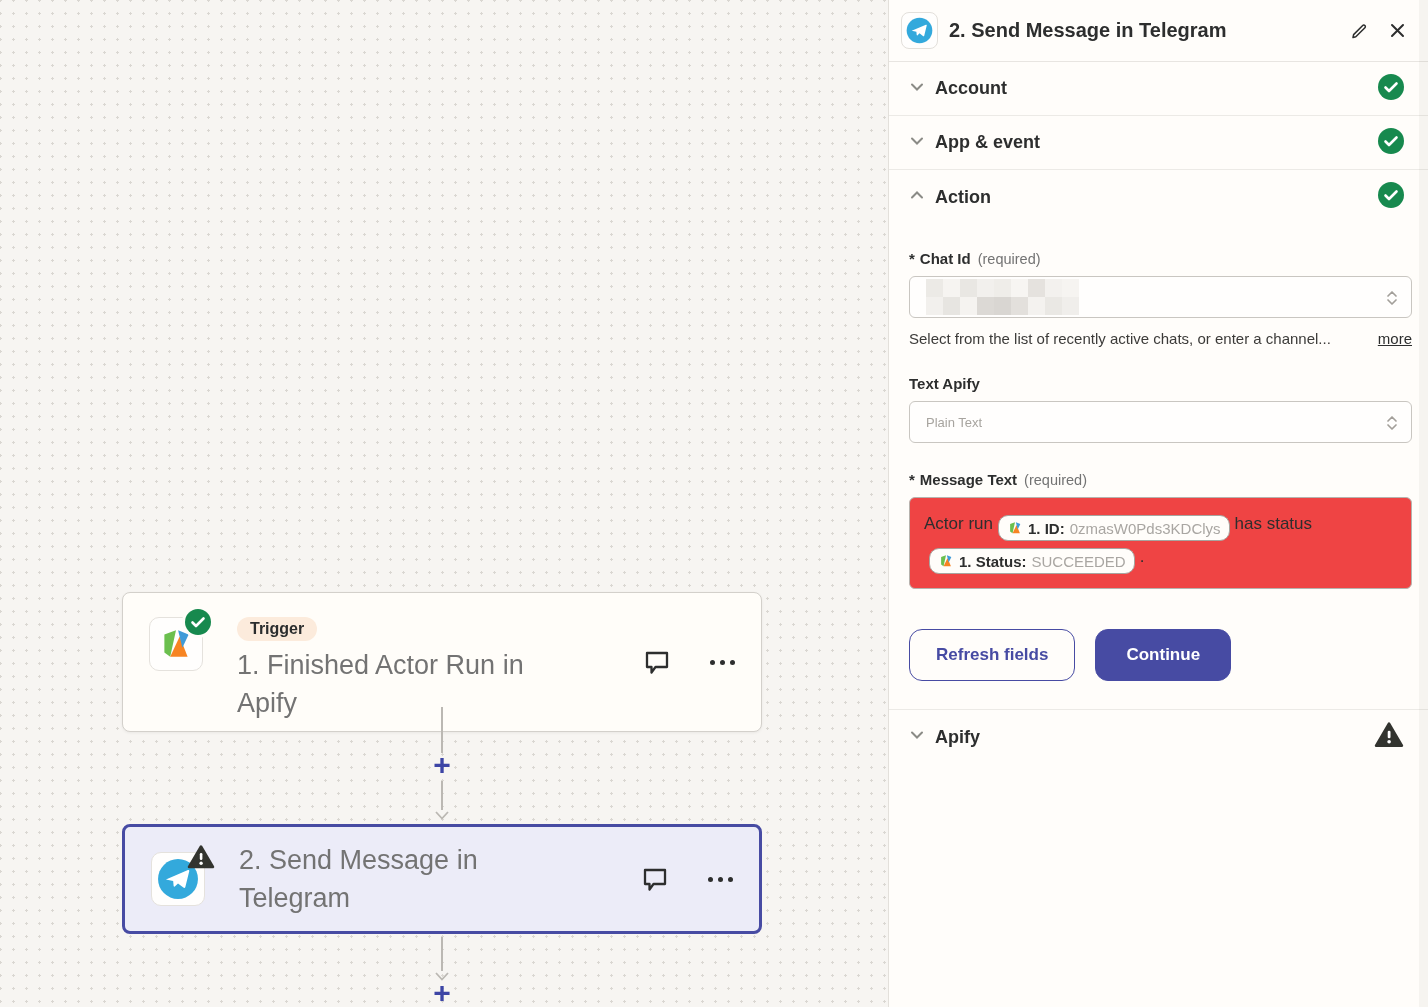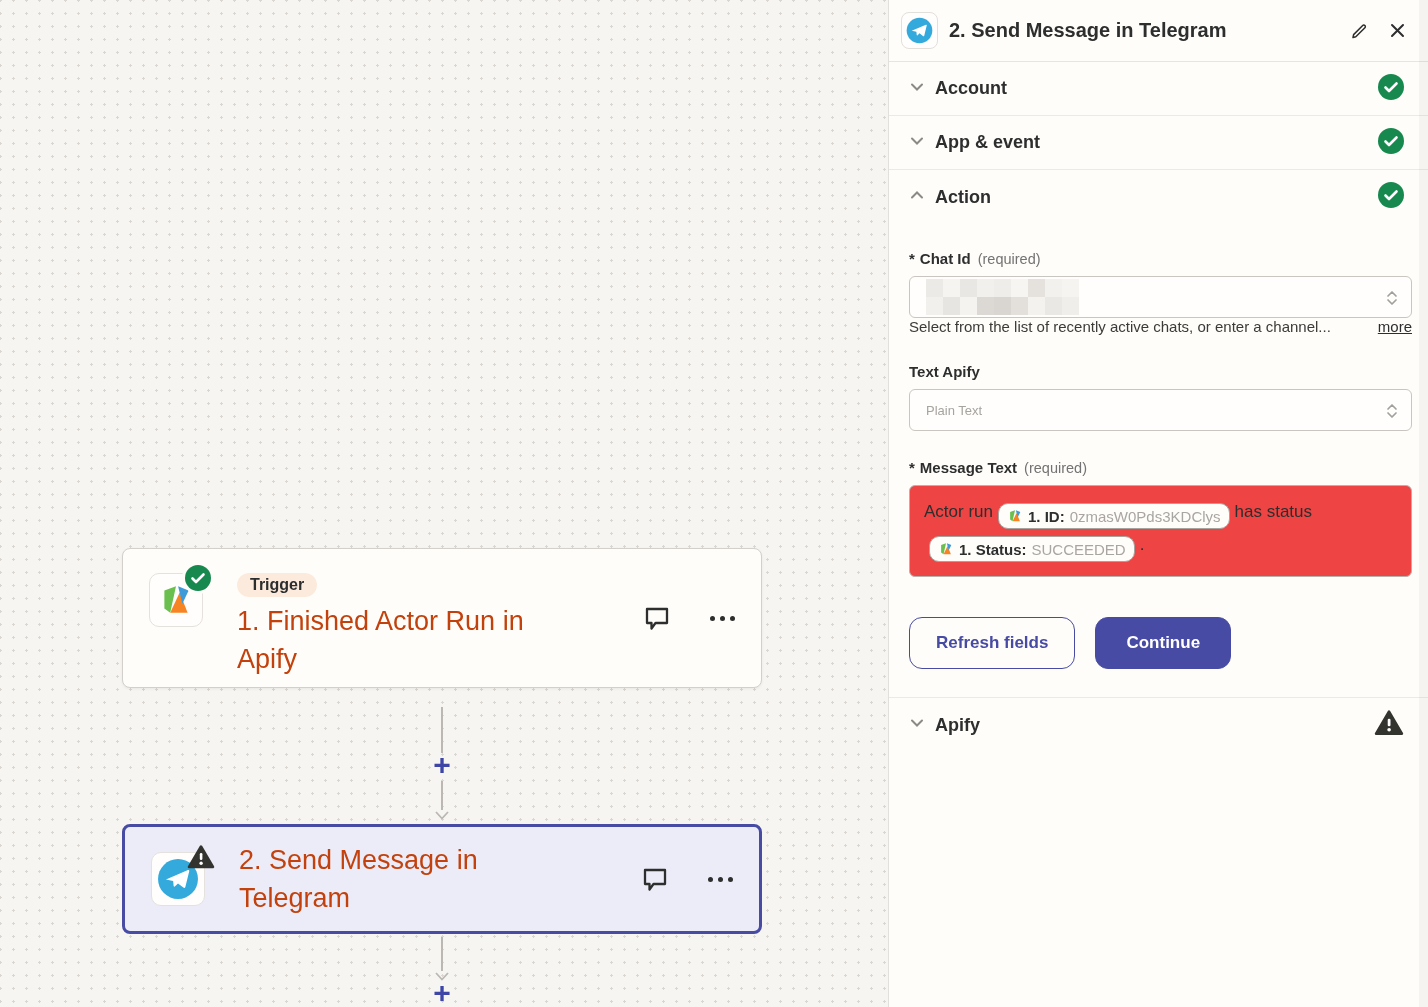--- a/index.html
+++ b/index.html
@@ -9,34 +9,34 @@
 
   
   .canvas {
     position:absolute; left:0; top:0; width:889px; height:1007px;
     background-color:#f7f5f2;
     background-image:radial-gradient(#dad7d2 1.1px, transparent 1.2px);
     background-size:13px 13px; background-position:7px 7px;
     border-right:1px solid #e3e0db;
   }
   .step-card { position:absolute; left:122px; width:640px; display:flex; padding:24px 26px; }
-  .card-trigger { top:548px; height:140px; background:#fffdf9; border:1px solid #d3d0cb;
+  .card-trigger { top:592px; height:140px; background:#fffdf9; border:1px solid #d3d0cb;
     border-radius:8px; box-shadow:0 1px 3px rgba(0,0,0,.06); align-items:flex-start; }
   .card-selected { top:824px; height:110px; background:#ececf8; border:3px solid #474ba3;
     border-radius:8px; align-items:center; padding:0 26px; }
   .app-chip-lg { position:relative; width:54px; height:54px; background:#fffefd;
     border:1px solid #e5e2dd; border-radius:10px; display:flex; align-items:center;
     justify-content:center; flex:none; }
   .chip-badge { position:absolute; top:-9px; right:-9px; width:26px; height:26px; }
   .chip-badge svg { display:block; }
   .badge-ring { border-radius:50%; box-shadow:0 0 0 3px #fffdf9; }
   .step-body { margin-left:34px; min-width:0; }
   .trigger-pill { display:inline-block; background:#fcebdc; color:#2b2d2e; font-size:16px;
     font-weight:bold; border-radius:13px; padding:3px 13px; margin-bottom:5px; }
-  .step-title { font-size:27px; line-height:38px; color:#c2410c; width:345px; }
+  .step-title { font-size:27px; line-height:38px; color:#737373; width:345px; }
   .card-actions { margin-left:auto; display:flex; align-items:center; gap:36px; align-self:center; }
   .dots { display:flex; gap:5px; cursor:pointer; }
   .dots i { width:5px; height:5px; border-radius:50%; background:#2d2e2e; }
 
   .connector-line { position:absolute; left:441px; width:2px; background:#bbb8b3; }
   .arrow-head { position:absolute; left:435px; }
   .plus-btn { position:absolute; left:429px; width:26px; height:26px; color:#3d45a5;
     font-size:30px; font-weight:bold; line-height:24px; text-align:center; cursor:pointer; }
 
   
@@ -69,21 +69,21 @@
   .pixel-mosaic i:nth-child(1){background:#eceae6}.pixel-mosaic i:nth-child(2){background:#f6f4f1}
   .pixel-mosaic i:nth-child(3){background:#e9e7e3}.pixel-mosaic i:nth-child(4){background:#f2f0ed}
   .pixel-mosaic i:nth-child(5){background:#efede9}.pixel-mosaic i:nth-child(6){background:#f7f5f2}
   .pixel-mosaic i:nth-child(7){background:#e5e2de}.pixel-mosaic i:nth-child(8){background:#f3f1ee}
   .pixel-mosaic i:nth-child(9){background:#f6f4f1}.pixel-mosaic i:nth-child(10){background:#f2f0ed}
   .pixel-mosaic i:nth-child(11){background:#e7e5e1}.pixel-mosaic i:nth-child(12){background:#f5f3f0}
   .pixel-mosaic i:nth-child(13){background:#dcd9d5}.pixel-mosaic i:nth-child(14){background:#d9d6d2}
   .pixel-mosaic i:nth-child(15){background:#e3e0dc}.pixel-mosaic i:nth-child(16){background:#f4f2ef}
   .pixel-mosaic i:nth-child(17){background:#eae8e4}.pixel-mosaic i:nth-child(18){background:#f0eeeb}
   .helper-row { display:flex; justify-content:space-between; align-items:baseline;
-    margin:0 0 0; font-size:15px; color:#3c3b39; }
+    margin:12px 0 0; font-size:15px; color:#3c3b39; }
   .more-link { color:#2d2e2e; text-decoration:underline; cursor:pointer; flex:none; margin-left:14px; }
   .spacer-lg { height:28px; }
   .textarea-box { min-height:92px; border:1px solid #b6b3ae; border-radius:6px;
     background:#ef4444; padding:10px 14px; font-size:17px; line-height:31px; cursor:text; }
   .token-pill { display:inline-flex; align-items:center; gap:5px; border:1px solid #a7a49f;
     border-radius:10px; background:#fffdfa; padding:0 8px; height:26px; font-size:15px;
     vertical-align:-7px; margin:0 5px; cursor:pointer; white-space:nowrap; }
   .token-pill b { font-weight:bold; color:#2d2e2e; }
   .token-pill .tok-val { color:#a9a6a2; }
   .btn-row { display:flex; gap:20px; margin-top:40px; }

